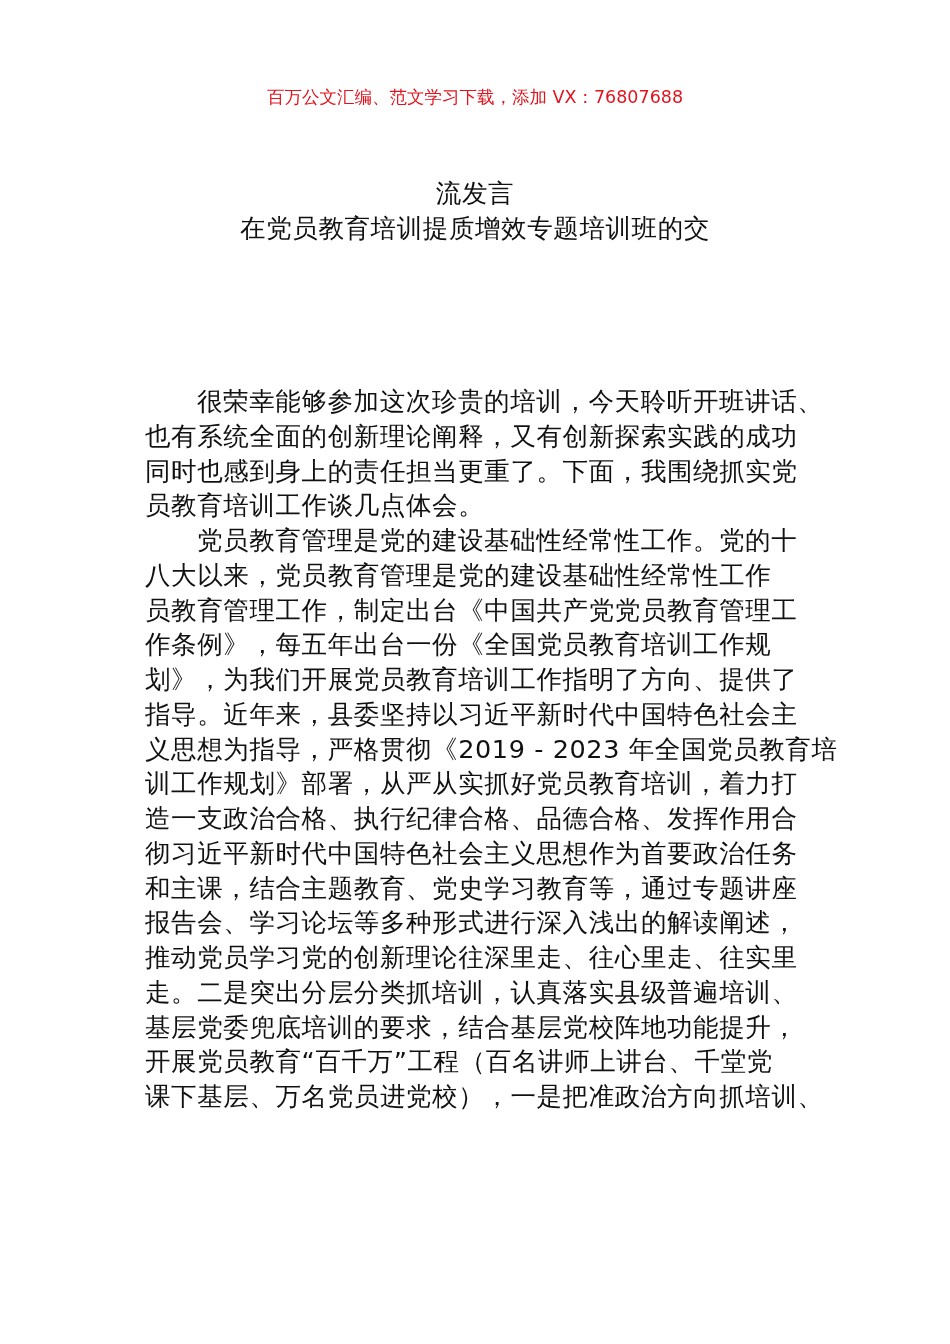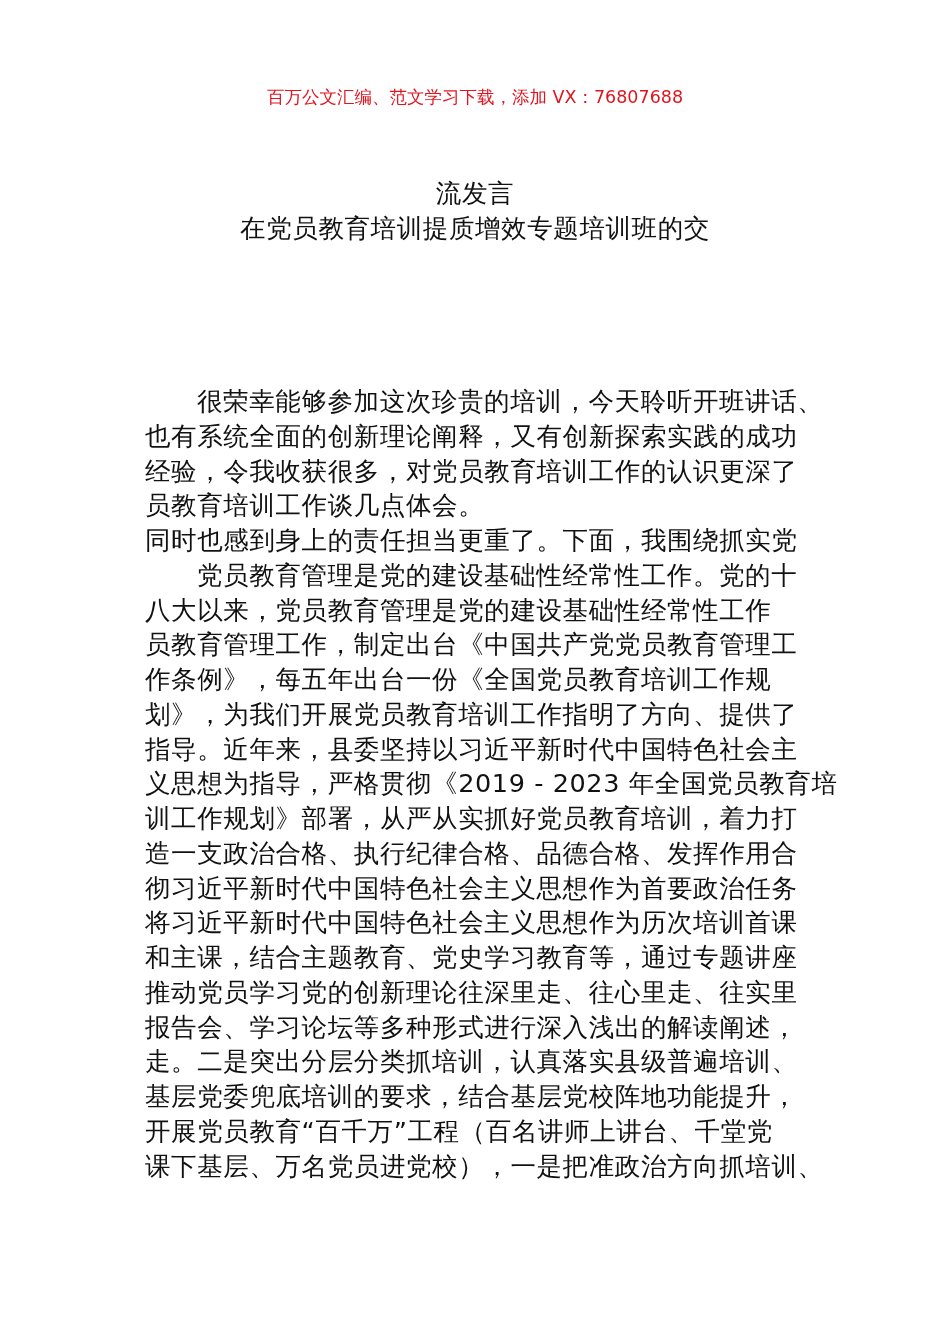--- a/index.html
+++ b/index.html
@@ -70,37 +70,35 @@
 
 <h1 class="title">
   <span class="line">流发言</span>
   <span class="line">在党员教育培训提质增效专题培训班的交</span>
 </h1>
 
 <div class="body-text">
   <div>
     <span class="line indent">很荣幸能够参加这次珍贵的培训，今天聆听开班讲话、</span>
     <span class="line">也有系统全面的创新理论阐释，又有创新探索实践的成功</span>
-    <span class="line">经验，令我收获很多，对党员教育培训工作的认识更深了</span>
+    <span class="line">同时也感到身上的责任担当更重了。下面，我围绕抓实党</span>
     <span class="line">员教育培训工作谈几点体会。</span>
-    <span class="line">同时也感到身上的责任担当更重了。下面，我围绕抓实党</span>
   </div>
   <div>
     <span class="line indent">党员教育管理是党的建设基础性经常性工作。党的十</span>
     <span class="line">八大以来，党员教育管理是党的建设基础性经常性工作</span>
     <span class="line">员教育管理工作，制定出台《中国共产党党员教育管理工</span>
     <span class="line">作条例》，每五年出台一份《全国党员教育培训工作规</span>
     <span class="line">划》，为我们开展党员教育培训工作指明了方向、提供了</span>
     <span class="line">指导。近年来，县委坚持以习近平新时代中国特色社会主</span>
     <span class="line">义思想为指导，严格贯彻《2019 - 2023 年全国党员教育培</span>
     <span class="line">训工作规划》部署，从严从实抓好党员教育培训，着力打</span>
     <span class="line">造一支政治合格、执行纪律合格、品德合格、发挥作用合</span>
     <span class="line">彻习近平新时代中国特色社会主义思想作为首要政治任务</span>
-    <span class="line">将习近平新时代中国特色社会主义思想作为历次培训首课</span>
     <span class="line">和主课，结合主题教育、党史学习教育等，通过专题讲座</span>
+    <span class="line">报告会、学习论坛等多种形式进行深入浅出的解读阐述，</span>
     <span class="line">推动党员学习党的创新理论往深里走、往心里走、往实里</span>
-    <span class="line">报告会、学习论坛等多种形式进行深入浅出的解读阐述，</span>
     <span class="line">走。二是突出分层分类抓培训，认真落实县级普遍培训、</span>
     <span class="line">基层党委兜底培训的要求，结合基层党校阵地功能提升，</span>
     <span class="line">开展党员教育“百千万”工程（百名讲师上讲台、千堂党</span>
     <span class="line">课下基层、万名党员进党校），一是把准政治方向抓培训、</span>
   </div>
 </div>
 
 </body></html>

